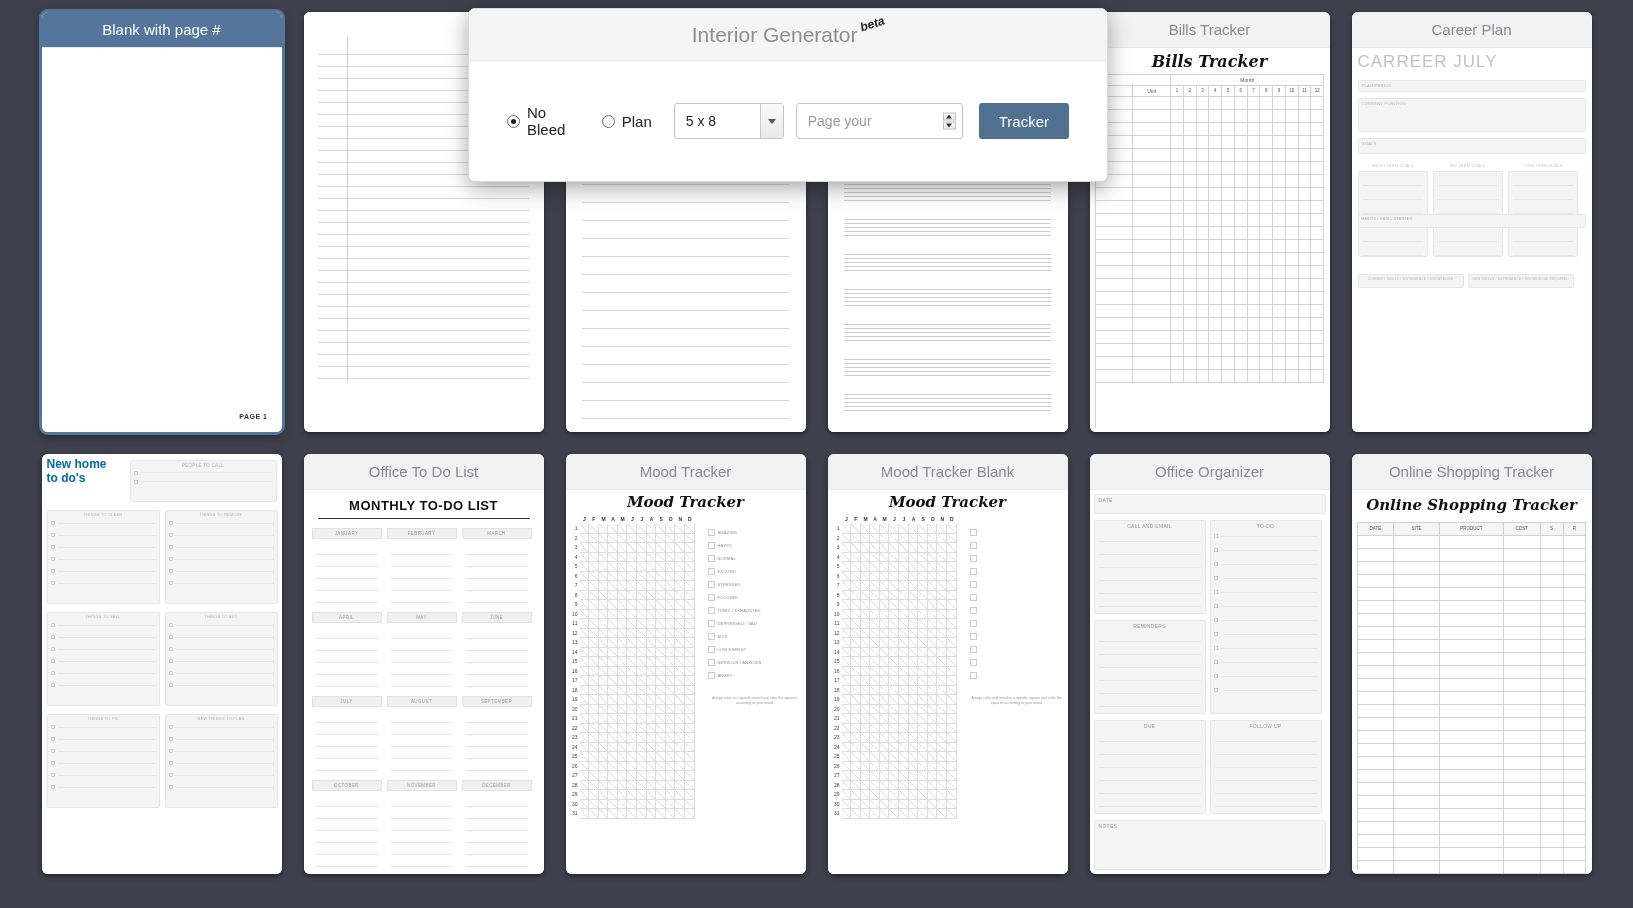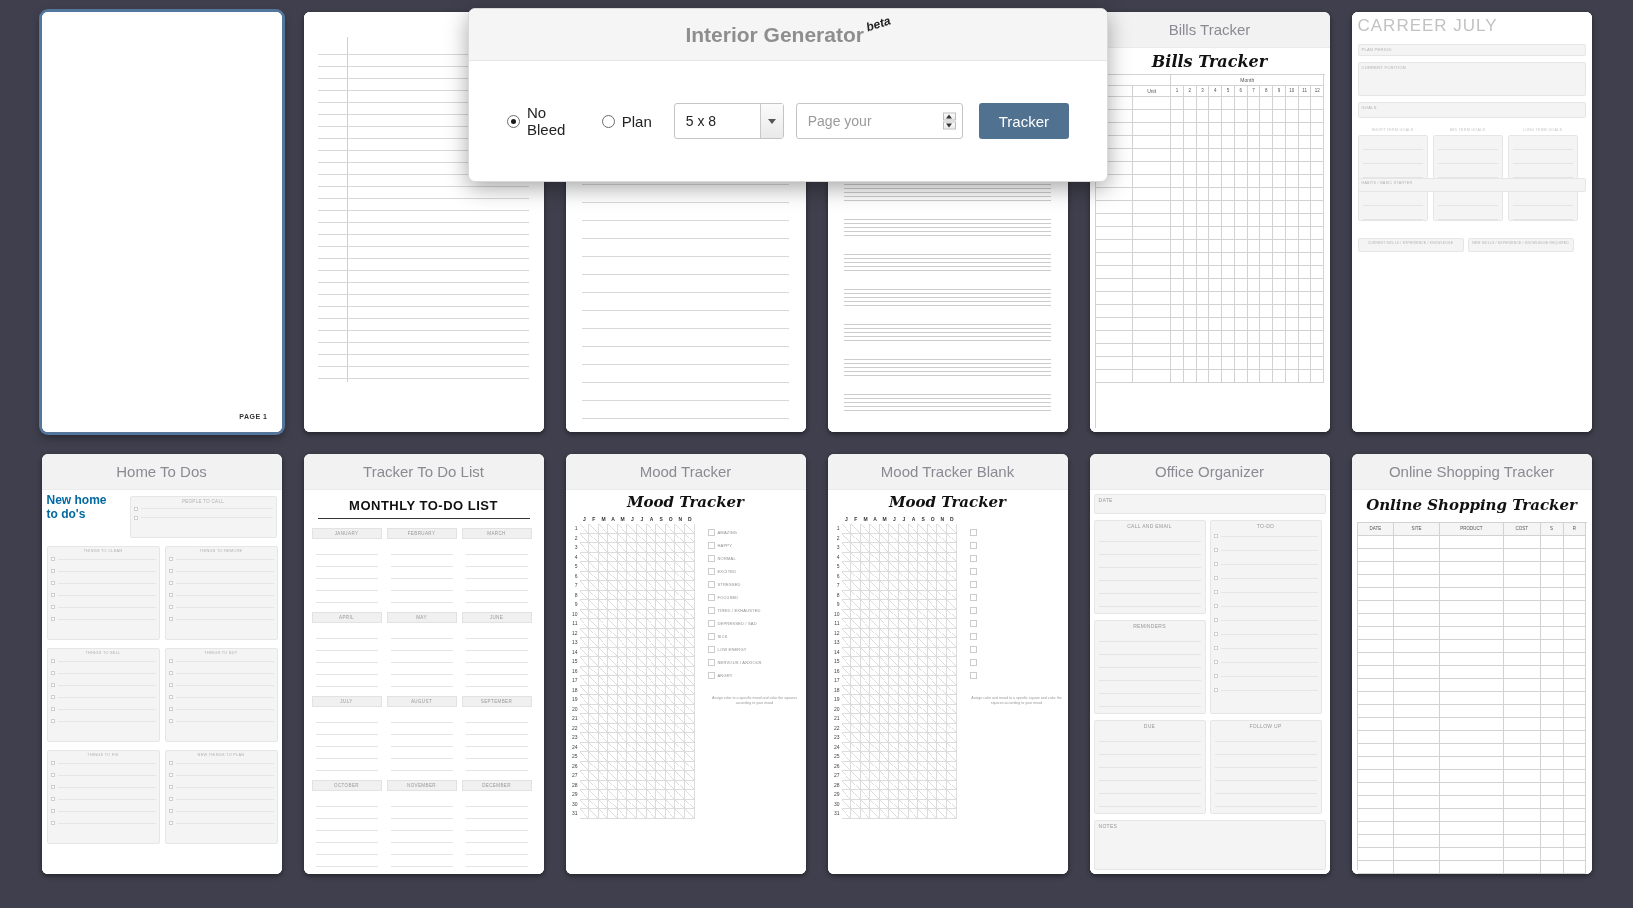--- a/index.html
+++ b/index.html
@@ -131,21 +131,21 @@
     box-shadow: 0 6px 22px rgba(0,0,0,.35);
     display: flex; flex-direction: column;
   }
   .modal-head {
     height: 52px; flex: 0 0 52px;
     background: #f5f5f5; border-bottom: 1px solid #e6e6e6;
     border-radius: 7px 7px 0 0;
     display: flex; align-items: center; justify-content: center;
     position: relative;
   }
-  .modal-title { font-size: 21px; color: #8e8e8e; font-weight: bold; }
+  .modal-title { font-size: 21px; color: #8e8e8e; font-weight: normal; }
   .beta {
     font-size: 12px; color: #222; font-weight: bold; font-style: italic;
     transform: rotate(-18deg); margin-left: 2px; align-self: flex-start; margin-top: 8px;
   }
   .modal-body { flex: 1; display: flex; align-items: center; padding: 0 38px; }
   .radio-wrap { display: flex; align-items: center; gap: 7px; margin-right: 22px; cursor: pointer; }
   .radio {
     width: 13px; height: 13px; border-radius: 50%;
     border: 1px solid #6b6b6b; background: #fff;
     display: inline-block; position: relative; flex: 0 0 13px;
@@ -188,20 +188,21 @@
     display: flex; align-items: center; justify-content: center;
   }
 </style>
 </head>
 <body>
 
 <div id="app">
 
   <div class="grid">
       <div class="card selected">
+        <div class="card-head">Blank with page #</div>
         <div class="card-body">
           <div class="pg">
             <div class="page-num">PAGE 1</div>
           </div>
         </div>
       </div>
       <div class="card">
         <div class="card-body">
           <div class="pg">
             <div class="vline" style="left: 18%; top: 6%; bottom: 12%; width: 1px; background: rgb(207, 207, 207); position: absolute;"></div>
@@ -721,20 +722,21 @@
                 <div class="td" style="width: 5.58%; height: 13px;"></div>
                 <div class="td" style="width: 5.58%; height: 13px;"></div>
                 <div class="td" style="width: 5.58%; height: 13px;"></div>
                 <div class="td" style="width: 5.58%; height: 13px;"></div>
               </div>
             </div>
           </div>
         </div>
       </div>
       <div class="card">
+        <div class="card-head">Career Plan</div>
         <div class="card-body">
           <div class="pg">
             <div class="thin-title" style="position: absolute; left: 6px; top: 4px; font-size: 17px; color: rgb(194, 194, 194);">CARREER JULY</div>
             <div class="lbl-box" style="left: 6px; right: 6px; top: 32px; height: 12px;">
               <div class="lbl-cap" style="text-align: left; padding-left: 3px; font-size: 4px;">PLAN PERIOD</div>
             </div>
             <div class="lbl-box" style="left: 6px; right: 6px; top: 50px; height: 34px;">
               <div class="lbl-cap" style="text-align: left; padding-left: 3px; font-size: 4px;">CURRENT POSITION</div>
             </div>
             <div class="lbl-box" style="left: 6px; right: 6px; top: 90px; height: 16px;">
@@ -779,21 +781,20 @@
             <div class="lbl-box" style="left: 116px; width: 106px; top: 226px; height: 14px;">
               <div class="lbl-cap" style="font-size: 3.2px;">NEW SKILLS / EXPERIENCE / KNOWLEDGE REQUIRED</div>
             </div>
             <div class="lbl-box" style="left: 6px; right: 6px; top: 166px; height: 14px;">
               <div class="lbl-cap" style="text-align: left; padding-left: 3px; font-size: 3.6px;">HABITS / BASIC STARTER</div>
             </div>
           </div>
         </div>
       </div>
       <div class="card">
-        <div class="card-head">Home To Dos</div>
         <div class="card-body">
           <div class="pg">
             <div style="position: absolute; left: 5px; top: 4px; width: 80px; font-size: 12px; font-weight: bold; color: #0369a1; line-height: 1.15;">
               <div>New home</div>
               <div>to do's</div>
             </div>
             <div class="lbl-box" style="left: 88px; right: 5px; top: 6px; height: 42px;">
               <div class="lbl-cap">PEOPLE TO CALL</div>
               <div class="crow">
                 <span class="cb"></span>
@@ -963,21 +964,21 @@
               </div>
               <div class="crow" style="height: 12px;">
                 <span class="cb"></span>
                 <span class="cl"></span>
               </div>
             </div>
           </div>
         </div>
       </div>
       <div class="card">
-        <div class="card-head">Tracker To Do List</div>
+        <div class="card-head">Office To Do List</div>
         <div class="card-body">
           <div class="pg">
             <div class="blk-title" style="position: absolute; left: 0px; right: 0px; top: 8px; font-size: 13px;">MONTHLY TO-DO LIST</div>
             <div style="position: absolute; left: 14px; right: 14px; top: 28px; height: 1px; background: rgb(51, 51, 51);"></div>
             <div style="position: absolute; left: 8px; width: 70px; top: 38px;">
               <div class="mo-head">JANUARY</div>
               <div style="padding-top: 4px;">
                 <div class="ln" style="margin-top: 11px;"></div>
                 <div class="ln" style="margin-top: 11px;"></div>
                 <div class="ln" style="margin-top: 11px;"></div>

